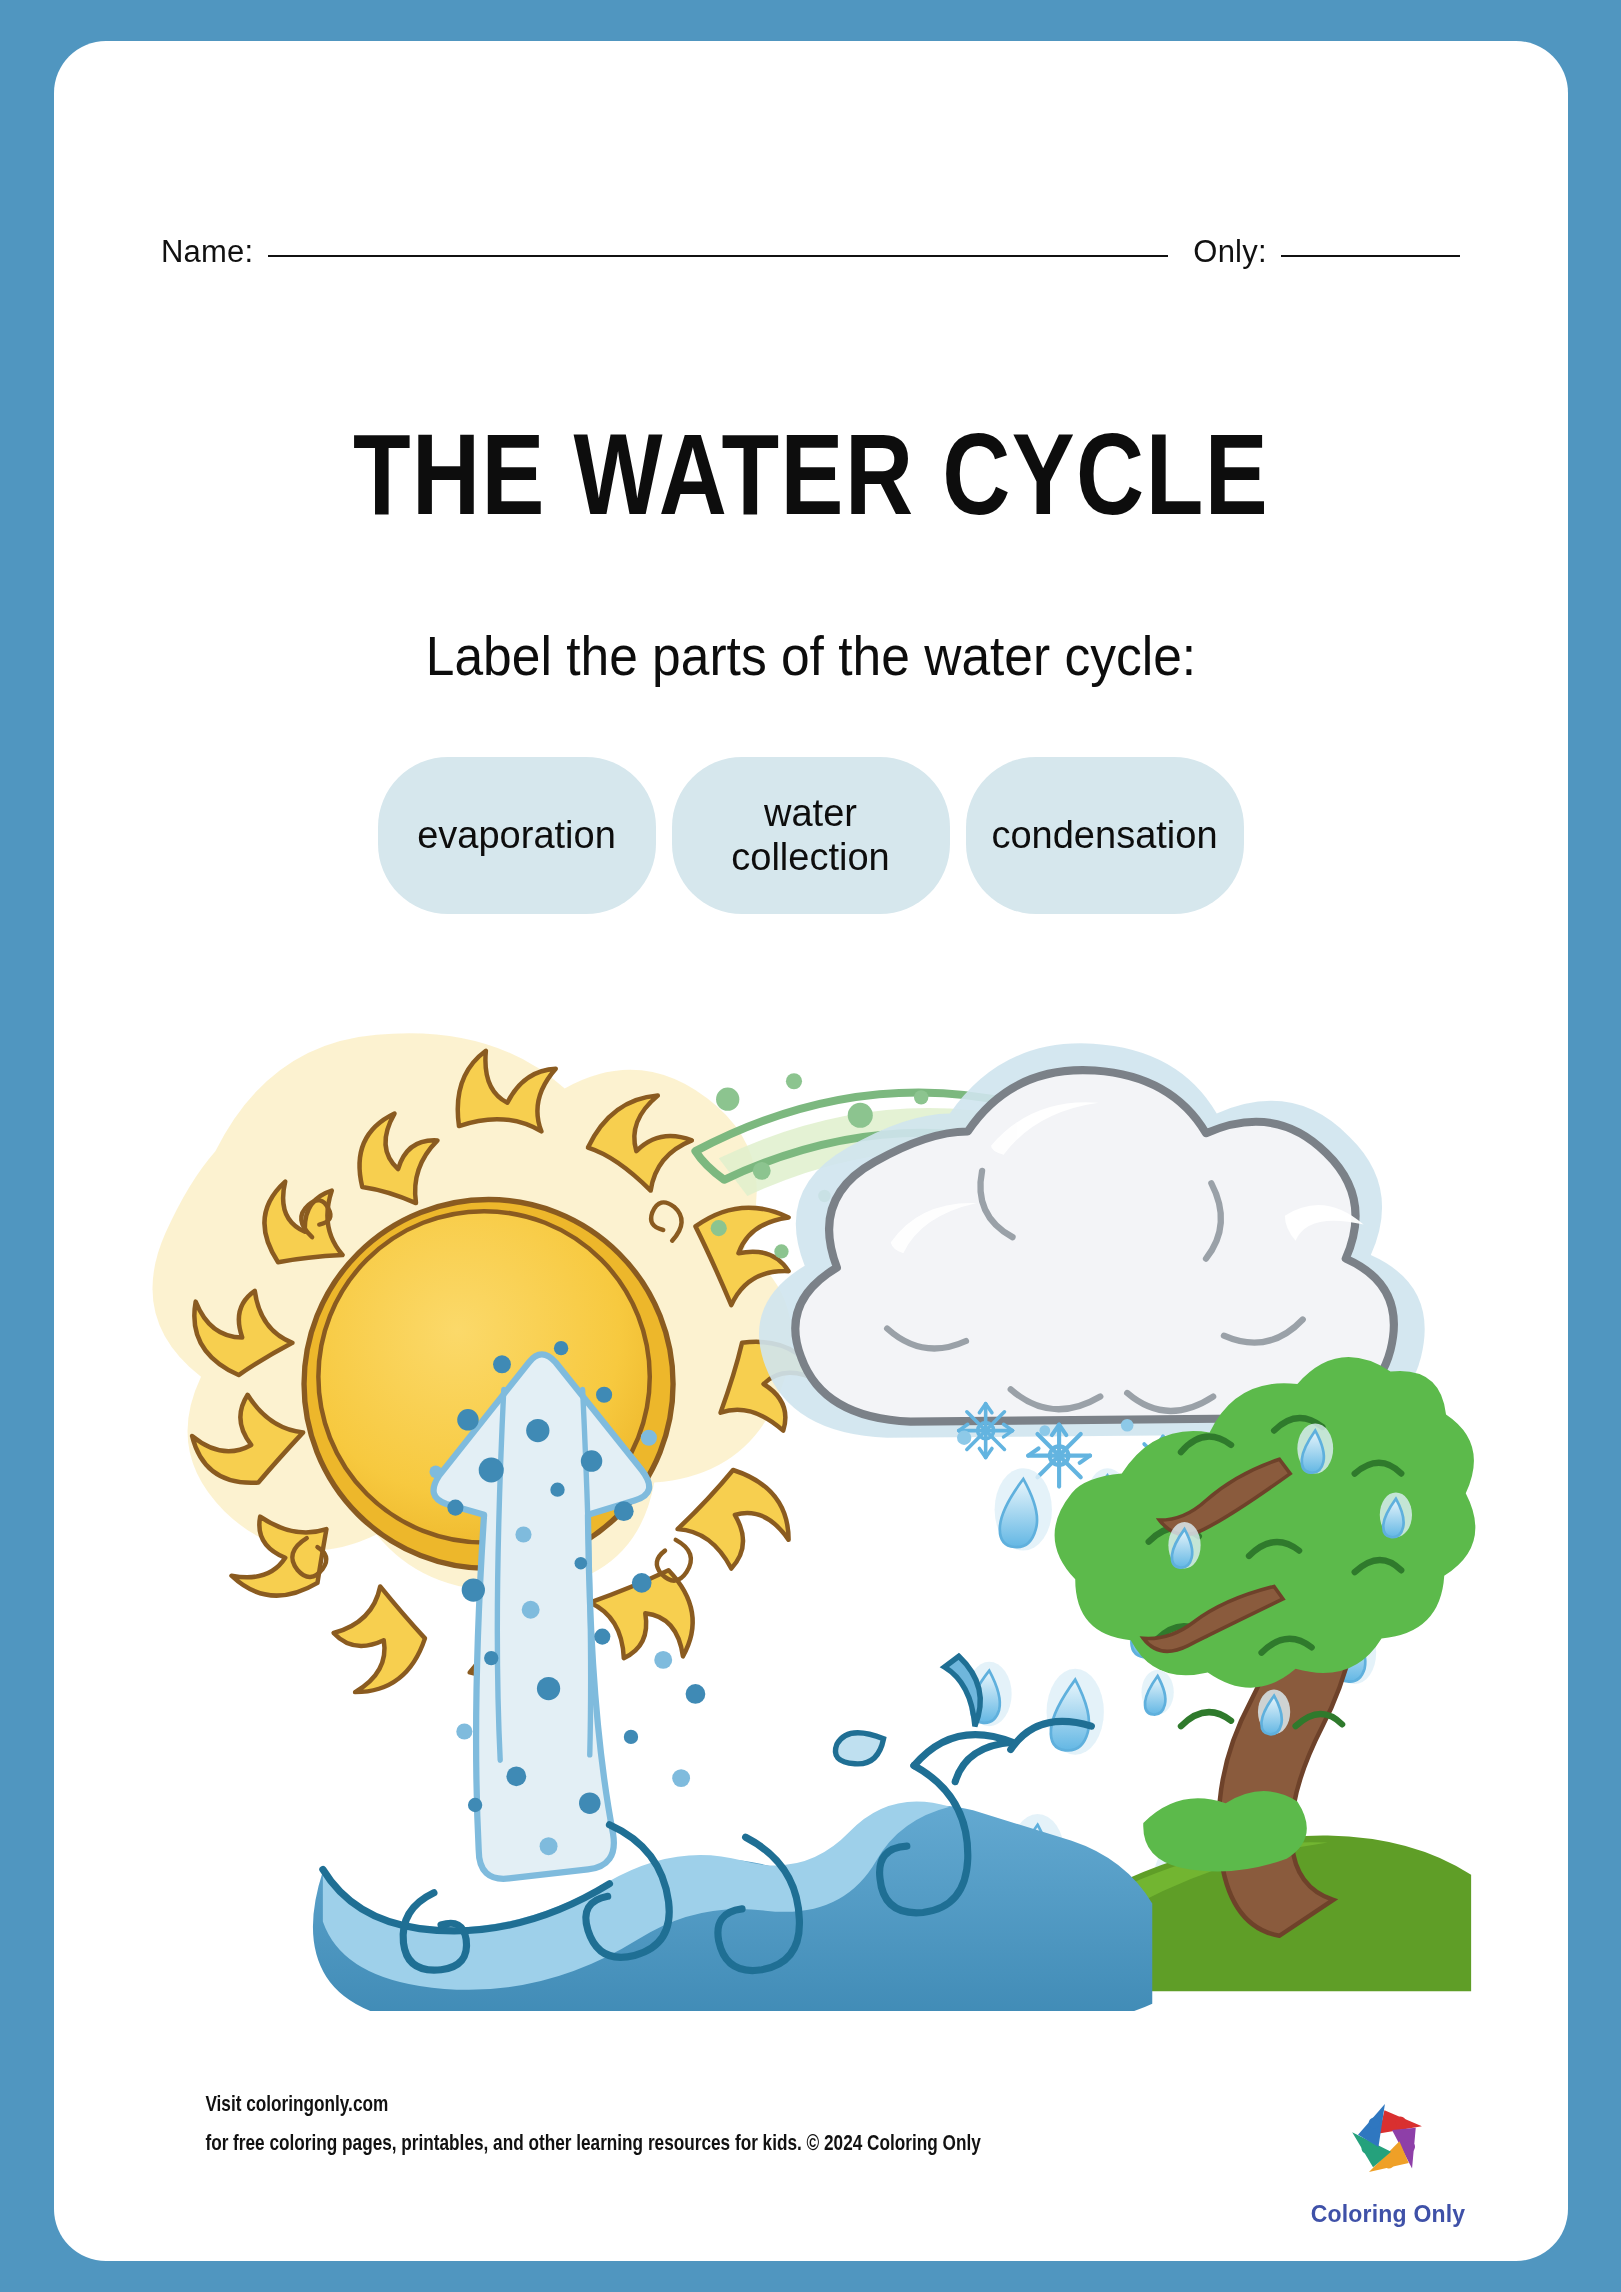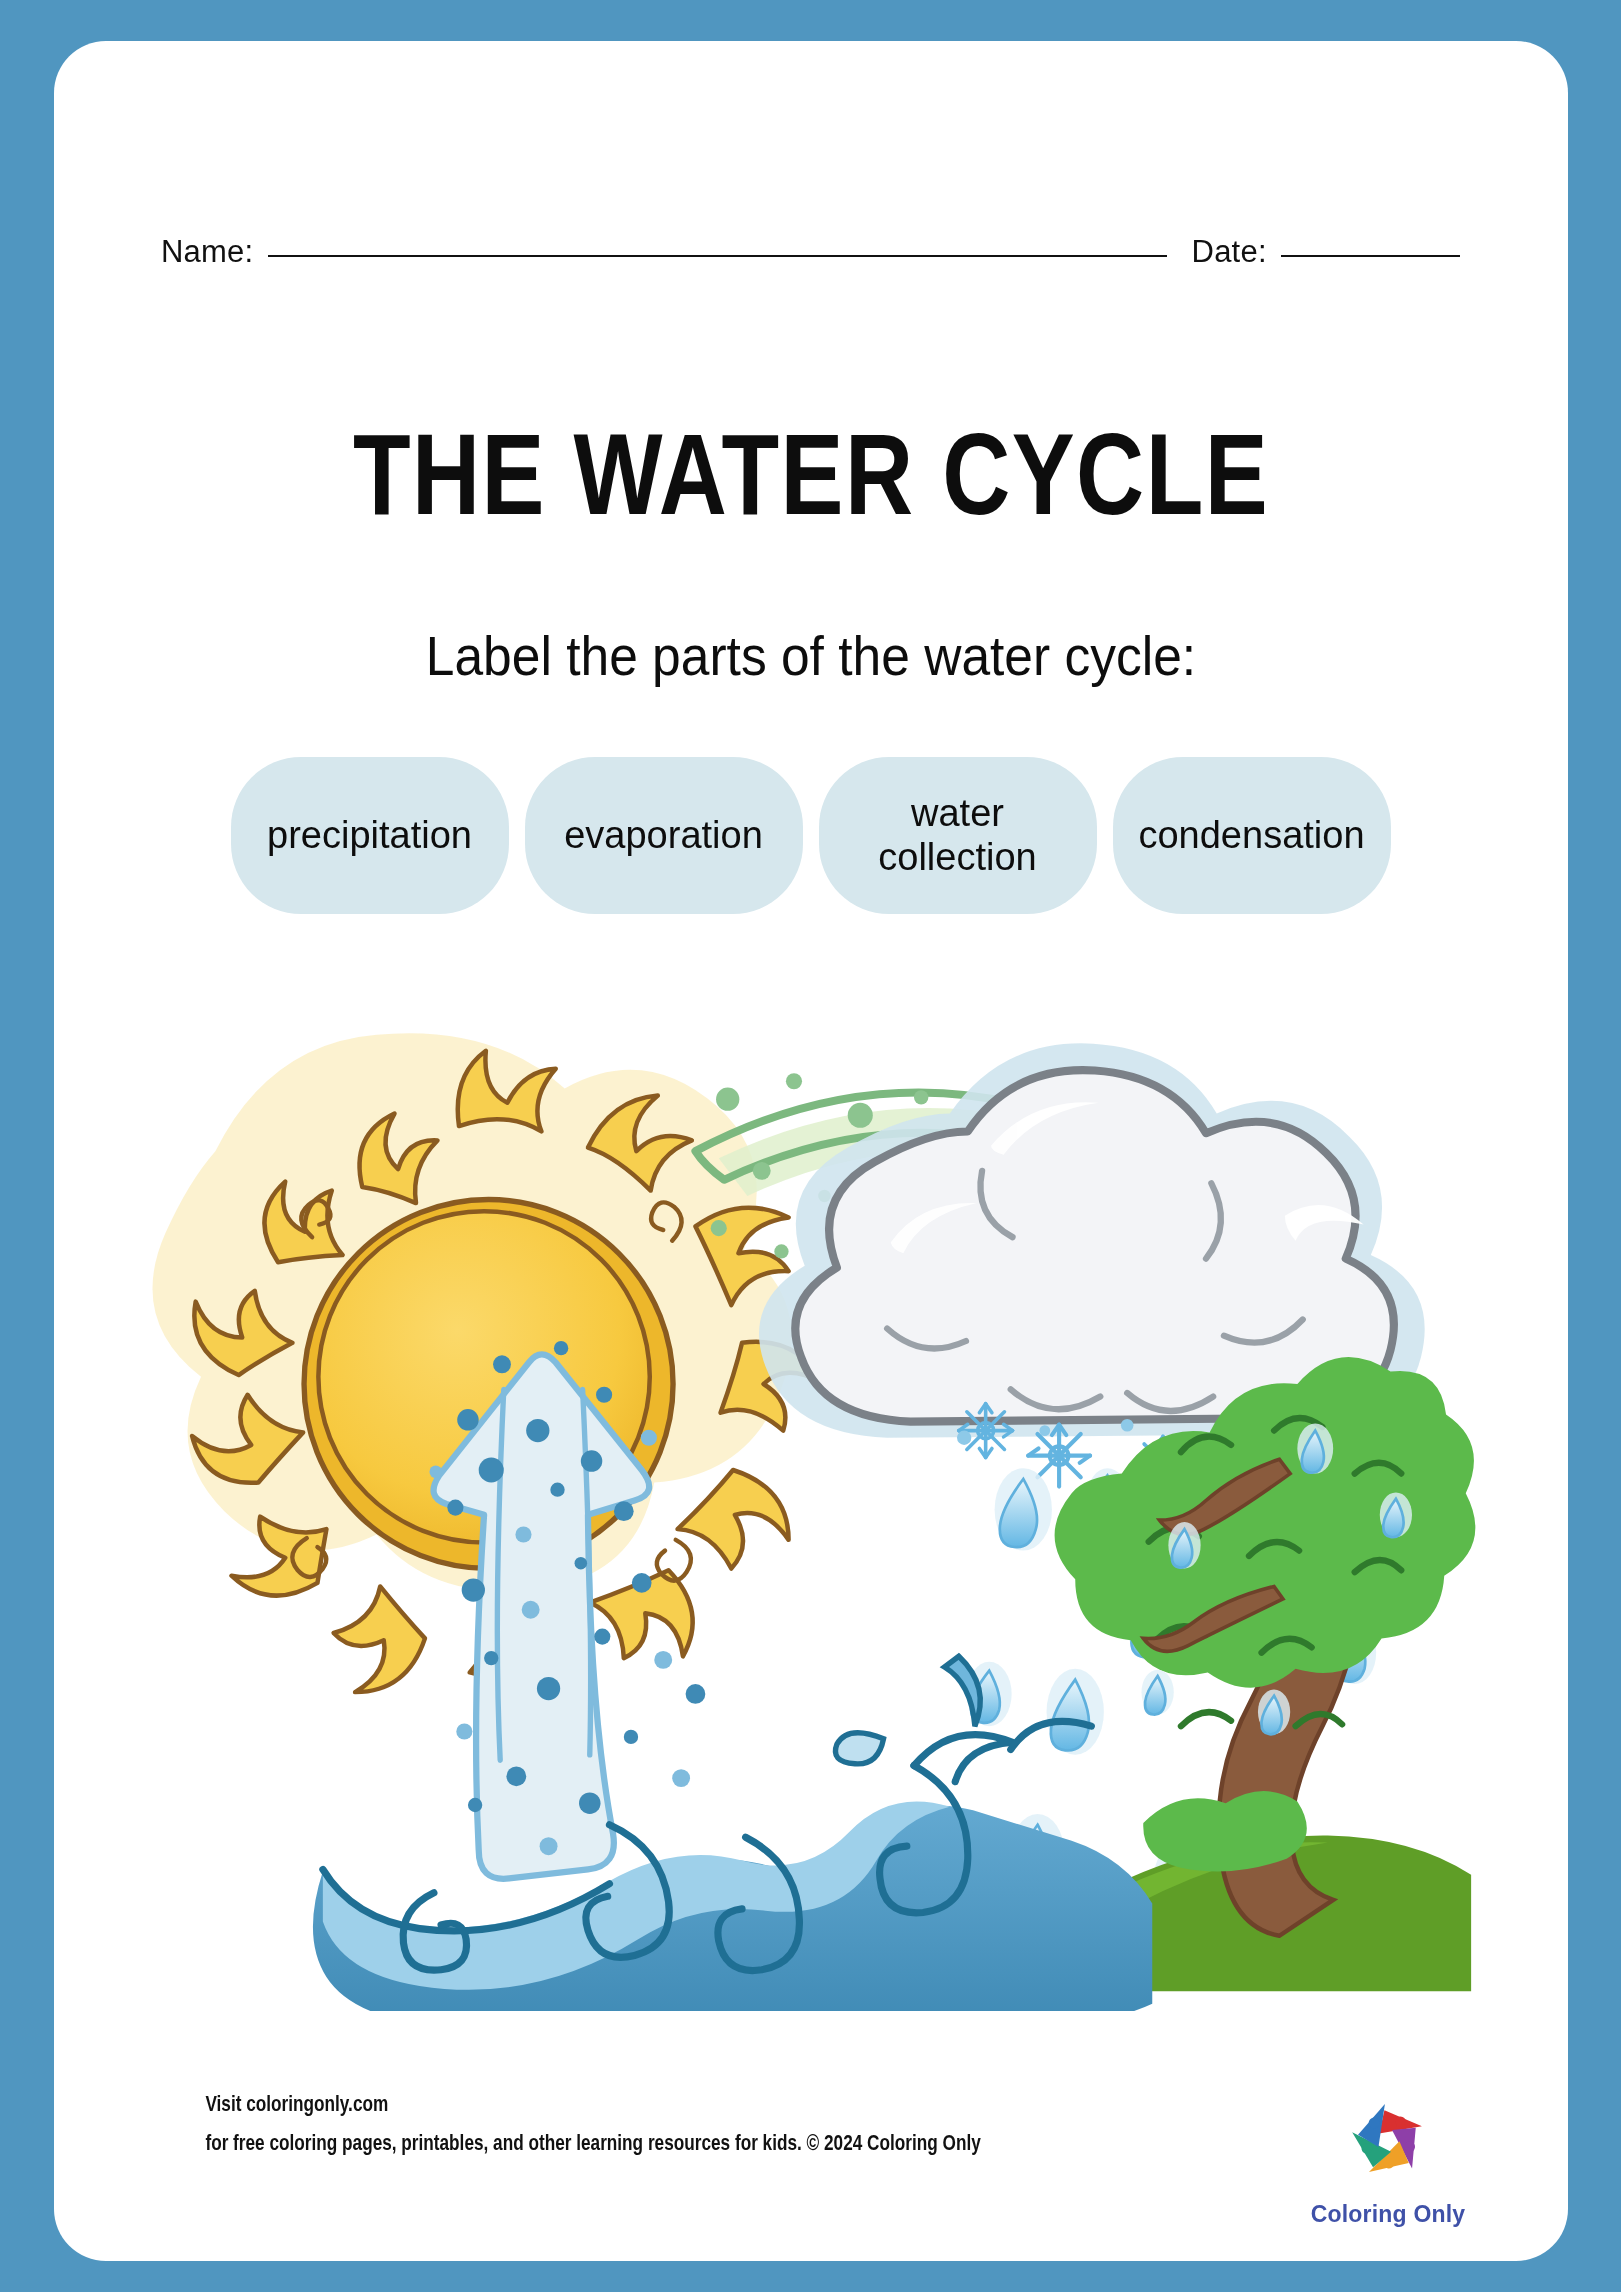--- a/index.html
+++ b/index.html
@@ -169,29 +169,28 @@
 </head>
 <body>
 
 <div id="sheet">
   <div id="page">
 
     <div class="meta-row">
       <span class="meta-label">Name:</span>
       <span class="meta-rule rule-name"></span>
       <span class="meta-gap"></span>
-      <span class="meta-label">Date:</span>
+      <span class="meta-label">Only:</span>
       <span class="meta-rule rule-date"></span>
     </div>
 
     <div class="title">THE WATER CYCLE</div>
     <div class="subtitle">Label the parts of the water cycle:</div>
 
     <div class="wordbank">
-      <div class="pill pill-0">precipitation</div>
       <div class="pill pill-1">evaporation</div>
       <div class="pill pill-2">water collection</div>
       <div class="pill pill-3">condensation</div>
     </div>
 
     <div id="art">
       <svg viewBox="0 0 1690 1160" xmlns="http://www.w3.org/2000/svg">
         <defs>
           <radialGradient id="sunCore" cx="42%" cy="36%" r="70%">
             <stop offset="0%" stop-color="#fbd96a"></stop>

